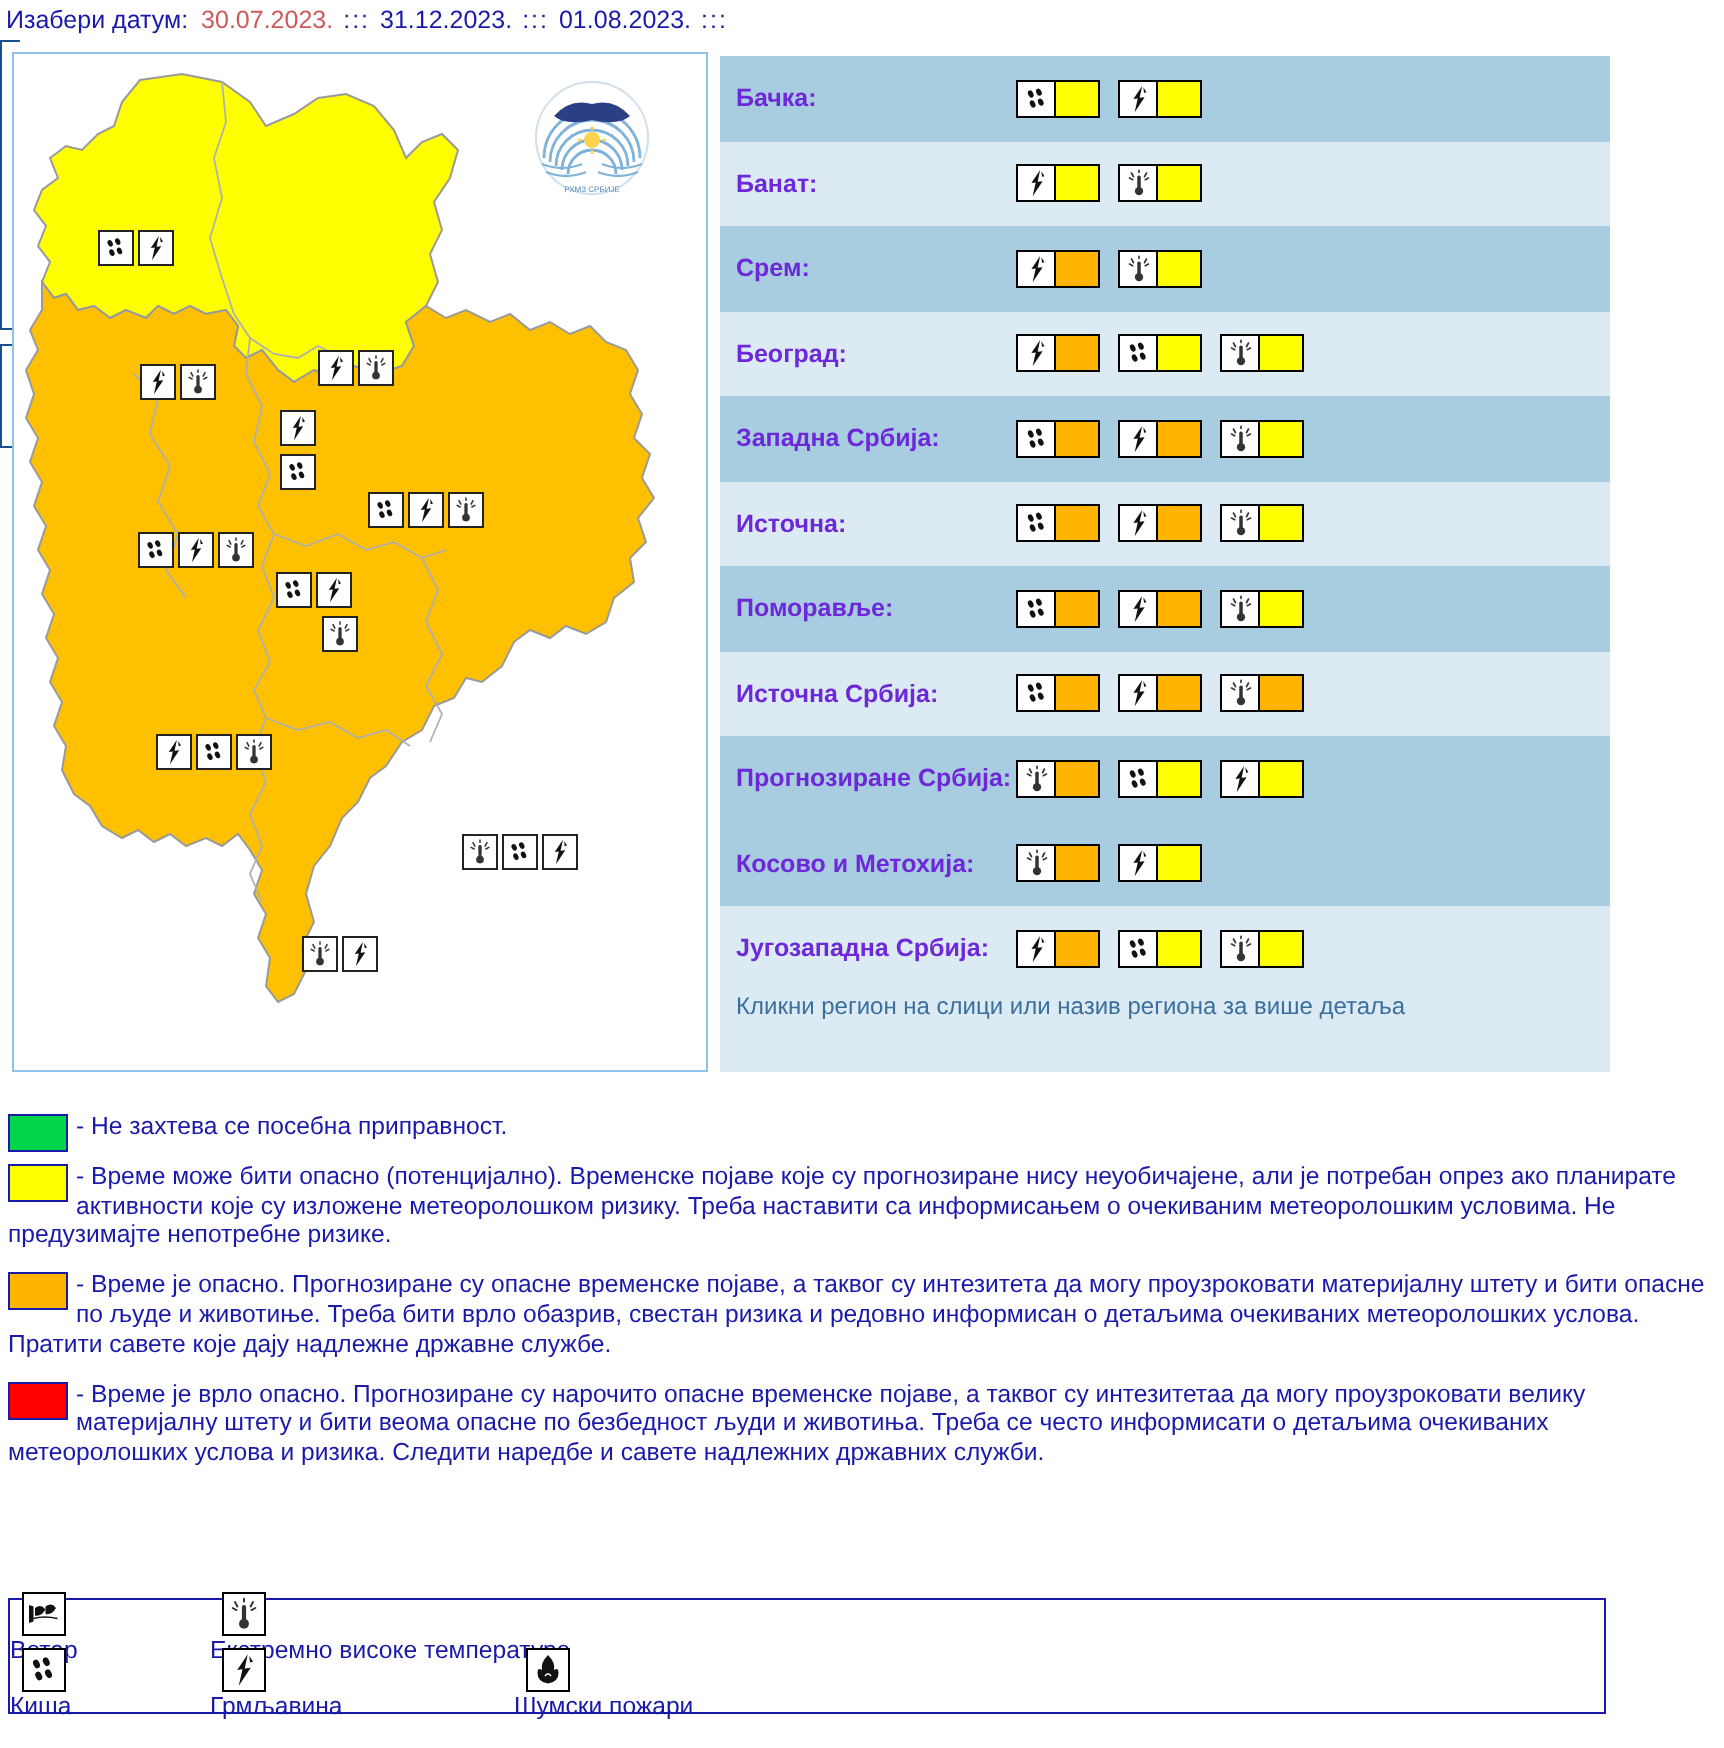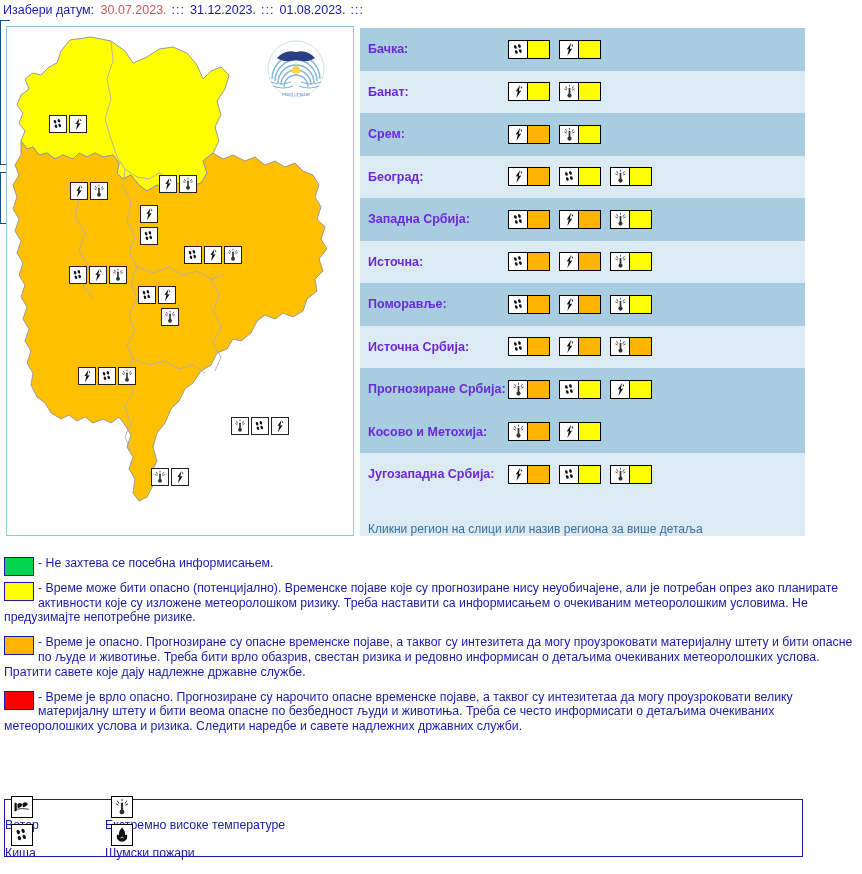--- a/index.html
+++ b/index.html
@@ -92,21 +92,21 @@
     width: 140px;
     font-size: 12.5px;
     font-weight: bold;
     color: #6d28d9;
     white-space: nowrap;
   }
   .reg-icons { display: flex; gap: 9px; align-items: center; }
   .tbl-footer {
     height: 40px;
     background: #dceaf3;
-    display: flex; align-items: flex-end;
+    display: flex; align-items: flex-start;
     padding-left: 8px;
   }
   .tbl-footer .txt {
     font-size: 12px; color: #3a6f9e;
   }
 
   
   #severity-legend {
     position: absolute; left: 4px; top: 556px; width: 856px;
   }
@@ -944,21 +944,21 @@
         </div>
       </div>
     <div class="tbl-footer">
       <span class="txt">Кликни регион на слици или назив региона за више детаља</span>
     </div>
   </div>
 
   <div id="severity-legend">
       <div class="sev-item">
         <div class="sev-swatch" style="background: rgb(0, 213, 75);"></div>
-        <div class="sev-text">- Не захтева се посебна информисањем.</div>
+        <div class="sev-text">- Не захтева се посебна приправност.</div>
       </div>
       <div class="sev-item">
         <div class="sev-swatch" style="background: rgb(255, 255, 0);"></div>
         <div class="sev-text">- Време може бити опасно (потенцијално). Временске појаве које су прогнозиране нису неуобичајене, али је потребан опрез ако планирате активности које су изложене метеоролошком ризику. Треба наставити са информисањем о очекиваним метеоролошким условима. Не предузимајте непотребне ризике.</div>
       </div>
       <div class="sev-item">
         <div class="sev-swatch" style="background: rgb(255, 180, 0);"></div>
         <div class="sev-text">- Време је опасно. Прогнозиране су опасне временске појаве, а таквог су интезитета да могу проузроковати материјалну штету и бити опасне по људе и животиње. Треба бити врло обазрив, свестан ризика и редовно информисан о детаљима очекиваних метеоролошких услова. Пратити савете које дају надлежне државне службе.</div>
       </div>
       <div class="sev-item">
@@ -1010,20 +1010,29 @@
               <g fill="#111">
                 <ellipse cx="7" cy="8" rx="2.1" ry="3" transform="rotate(-25 7 8)"></ellipse>
                 <ellipse cx="13.5" cy="6.5" rx="2.1" ry="3" transform="rotate(-25 13.5 6.5)"></ellipse>
                 <ellipse cx="8.5" cy="16" rx="2.1" ry="3" transform="rotate(-25 8.5 16)"></ellipse>
                 <ellipse cx="15" cy="14.5" rx="2.1" ry="3" transform="rotate(-25 15 14.5)"></ellipse>
               </g>
             </svg>
           </div>
           <span class="ilabel">Киша</span>
         </div>
+        <div class="ilcell c2">
+          <div class="ibox">
+            <svg width="18" height="18" viewBox="0 0 24 24">
+              <path d="M14.5 1.5 L7.5 12 L11 11.5 L8.5 22.5 L16.5 10.5 L12.5 11 Z" fill="#111"></path>
+              <path d="M15.5 2.5 L18 6.5 L16 7 Z" fill="#111"></path>
+            </svg>
+          </div>
+          <span class="ilabel">Грмљавина</span>
+        </div>
         <div class="ilcell c3">
           <div class="ibox">
             <svg width="18" height="18" viewBox="0 0 24 24">
               <g fill="#111">
                 <path d="M12 2 Q7 7 8 12 Q5 10 5 14 Q5 20 12 21 Q19 20 19 14 Q19 10 16 12 Q17 7 12 2 Z"></path>
               </g>
               <g stroke="#fff" stroke-width="1" fill="none">
                 <path d="M10 16 Q12 13 14 16"></path>
               </g>
             </svg>

